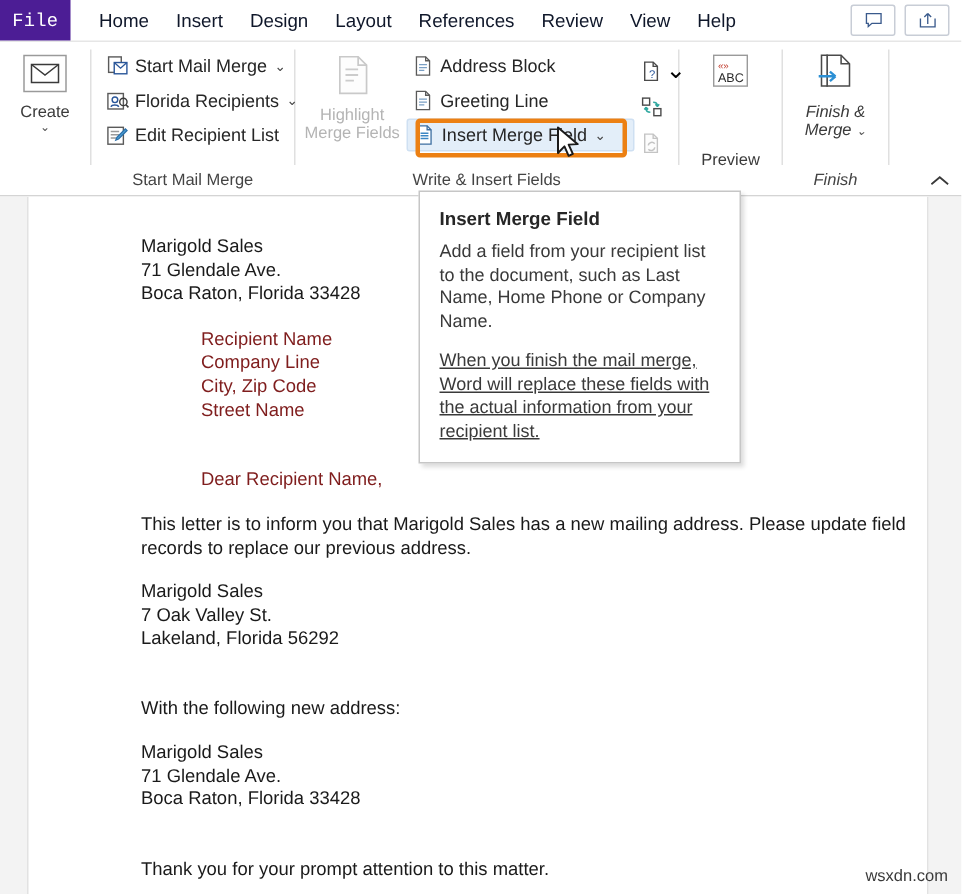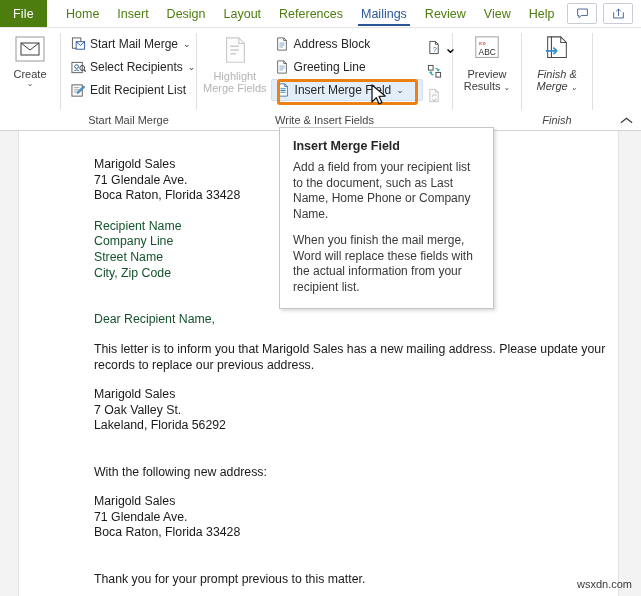--- a/index.html
+++ b/index.html
@@ -15,40 +15,41 @@
   .tabbar {
     position: relative;
     height: 28px;
     background: #ffffff;
     border-bottom: 1px solid #e6e6e6;
     display: flex;
     align-items: stretch;
   }
   .file-tab {
     width: 47px;
-    background: #4d7c0f;
+    background: #4c1d95;
     color: #ffffff;
     font-size: 12.5px;
     display: flex;
     align-items: center;
     justify-content: center;
     letter-spacing: .2px;
+    font-family: Liberation Mono, monospace;
   }
   .tabs {
     display: flex;
     align-items: stretch;
     padding-left: 10px;
   }
   .tab {
     position: relative;
     padding: 0 9px;
     display: flex;
     align-items: center;
     font-size: 12.5px;
-    color: #4d7c0f;
+    color: #0f172a;
     white-space: nowrap;
   }
   .tab.active { color: #2b579a; }
   .tab.active::after {
     content: "";
     position: absolute;
     left: 6px; right: 6px; bottom: 1px;
     height: 2px;
     background: #2b579a;
   }
@@ -174,21 +175,21 @@
     font-weight: bold;
     color: #262626;
     margin-bottom: 7px;
   }
   .tt-p {
     font-size: 12px;
     color: #3a3a3a;
     line-height: 15.5px;
     margin: 0 0 11px 0;
   }
-  .tt-p:last-child { margin-bottom: 0; }
+  .tt-p:last-child { margin-bottom: 0; text-decoration: underline; }
 
   
   .docwrap {
     position: relative;
     height: 465px;
     background: #f3f3f3;
     overflow: hidden;
   }
   .page {
     position: absolute;
@@ -200,21 +201,21 @@
   }
   .doc-body {
     padding: 26px 0 0 75px;
     font-family: "Liberation Sans", sans-serif;
     font-size: 12.3px;
     color: #1a1a1a;
     line-height: 15.6px;
   }
   .blk { margin-bottom: 15px; }
   .blk .ln { white-space: nowrap; }
-  .mergefield { color: #14532d; }
+  .mergefield { color: #7f1d1d; margin-left: 40px; }
   .para { margin-bottom: 14px; max-width: 515px; line-height: 16px; }
   .spacer { height: 15px; }
 
   .watermark {
     position: absolute;
     right: 9px; bottom: 6px;
     font-size: 11px;
     color: #3a3a3a;
     font-family: "Liberation Sans", sans-serif;
     margin-left: 36px;
@@ -243,23 +244,20 @@
         <span>Insert</span>
       </div>
     <div class="tab">
         <span>Design</span>
       </div>
     <div class="tab">
         <span>Layout</span>
       </div>
     <div class="tab">
         <span>References</span>
-      </div>
-    <div class="tab active">
-        <span>Mailings</span>
       </div>
     <div class="tab">
         <span>Review</span>
       </div>
     <div class="tab">
         <span>View</span>
       </div>
     <div class="tab">
         <span>Help</span>
       </div>
@@ -319,21 +317,21 @@
         <div class="smallbtn">
           <span class="ic">
             <svg width="15" height="15" viewBox="0 0 16 16">
               <rect x="1" y="2.5" width="11" height="11" fill="#fff" stroke="#5a5a5a" stroke-width="1"></rect>
               <circle cx="6" cy="7" r="2" fill="none" stroke="#2b579a" stroke-width="1"></circle>
               <path d="M3.2 12c.6-1.8 4.8-1.8 5.5 0" fill="none" stroke="#2b579a" stroke-width="1"></path>
               <circle cx="12" cy="8.5" r="2.6" fill="none" stroke="#3a3a3a" stroke-width="1"></circle>
               <path d="M13.9 10.5l1.7 1.8" stroke="#3a3a3a" stroke-width="1.2"></path>
             </svg>
           </span>
-          <span>Select Recipients</span>
+          <span>Florida Recipients</span>
           <span class="cv">⌄</span>
         </div>
 
         <div class="smallbtn">
           <span class="ic">
             <svg width="15" height="15" viewBox="0 0 16 16">
               <rect x="1" y="2" width="11" height="12" fill="#fff" stroke="#5a5a5a" stroke-width="1"></rect>
               <path d="M3 5h6M3 7.3h6M3 9.6h4" stroke="#9a9a9a" stroke-width="1"></path>
               <path d="M14.6 4.3l-6 6-2 .8.8-2 6-6z" fill="#4a9fd4" stroke="#2b6ea8" stroke-width=".9"></path>
             </svg>
@@ -428,21 +426,21 @@
       </div>
 
     </div>
     <div class="group-label">Write &amp; Insert Fields</div>
   </div>
 
   <div class="group-sep"></div>
 
   <div class="group" style="width:68px;">
     <div class="group-body" style="justify-content:center;">
-      <div class="bigbtn" style="width:62px;">
+      <div class="bigbtn" style="width:62px;gap:32px;">
         <span class="glyph">
           <svg width="34" height="28" viewBox="0 0 36 30">
             <rect x="6" y="2" width="24" height="22" fill="#fff" stroke="#9a9a9a" stroke-width="1"></rect>
             <text x="9" y="12" font-size="7" font-family="Liberation Sans, sans-serif" fill="#c0392b">«»</text>
             <text x="9" y="21" font-size="9" font-family="Liberation Sans, sans-serif" fill="#2a2a2a">ABC</text>
           </svg>
         </span>
         <span class="lbl2">Preview</span>
         <span class="lbl2">
           <span>Results</span>
@@ -505,46 +503,46 @@
 
       <div class="blk">
         <div class="ln">Marigold Sales</div>
         <div class="ln">71 Glendale Ave.</div>
         <div class="ln">Boca Raton, Florida 33428</div>
       </div>
 
       <div class="blk">
         <div class="ln mergefield">Recipient Name</div>
         <div class="ln mergefield">Company Line</div>
+        <div class="ln mergefield">City, Zip Code</div>
         <div class="ln mergefield">Street Name</div>
-        <div class="ln mergefield">City, Zip Code</div>
       </div>
 
       <div class="spacer"></div>
 
       <div class="para mergefield">Dear Recipient Name,</div>
 
-      <div class="para">This letter is to inform you that Marigold Sales has a new mailing address. Please update your records to replace our previous address.</div>
+      <div class="para">This letter is to inform you that Marigold Sales has a new mailing address. Please update field records to replace our previous address.</div>
 
       <div class="blk">
         <div class="ln">Marigold Sales</div>
         <div class="ln">7 Oak Valley St.</div>
         <div class="ln">Lakeland, Florida 56292</div>
       </div>
 
       <div class="spacer"></div>
 
       <div class="para">With the following new address:</div>
 
       <div class="blk">
         <div class="ln">Marigold Sales</div>
         <div class="ln">71 Glendale Ave.</div>
         <div class="ln">Boca Raton, Florida 33428</div>
       </div>
 
       <div class="spacer"></div>
 
-      <div class="para">Thank you for your prompt previous to this matter.</div>
+      <div class="para">Thank you for your prompt attention to this matter.</div>
 
     </div>
   </div>
   <div class="watermark">wsxdn.com</div>
 </div>
 
 </body></html>

